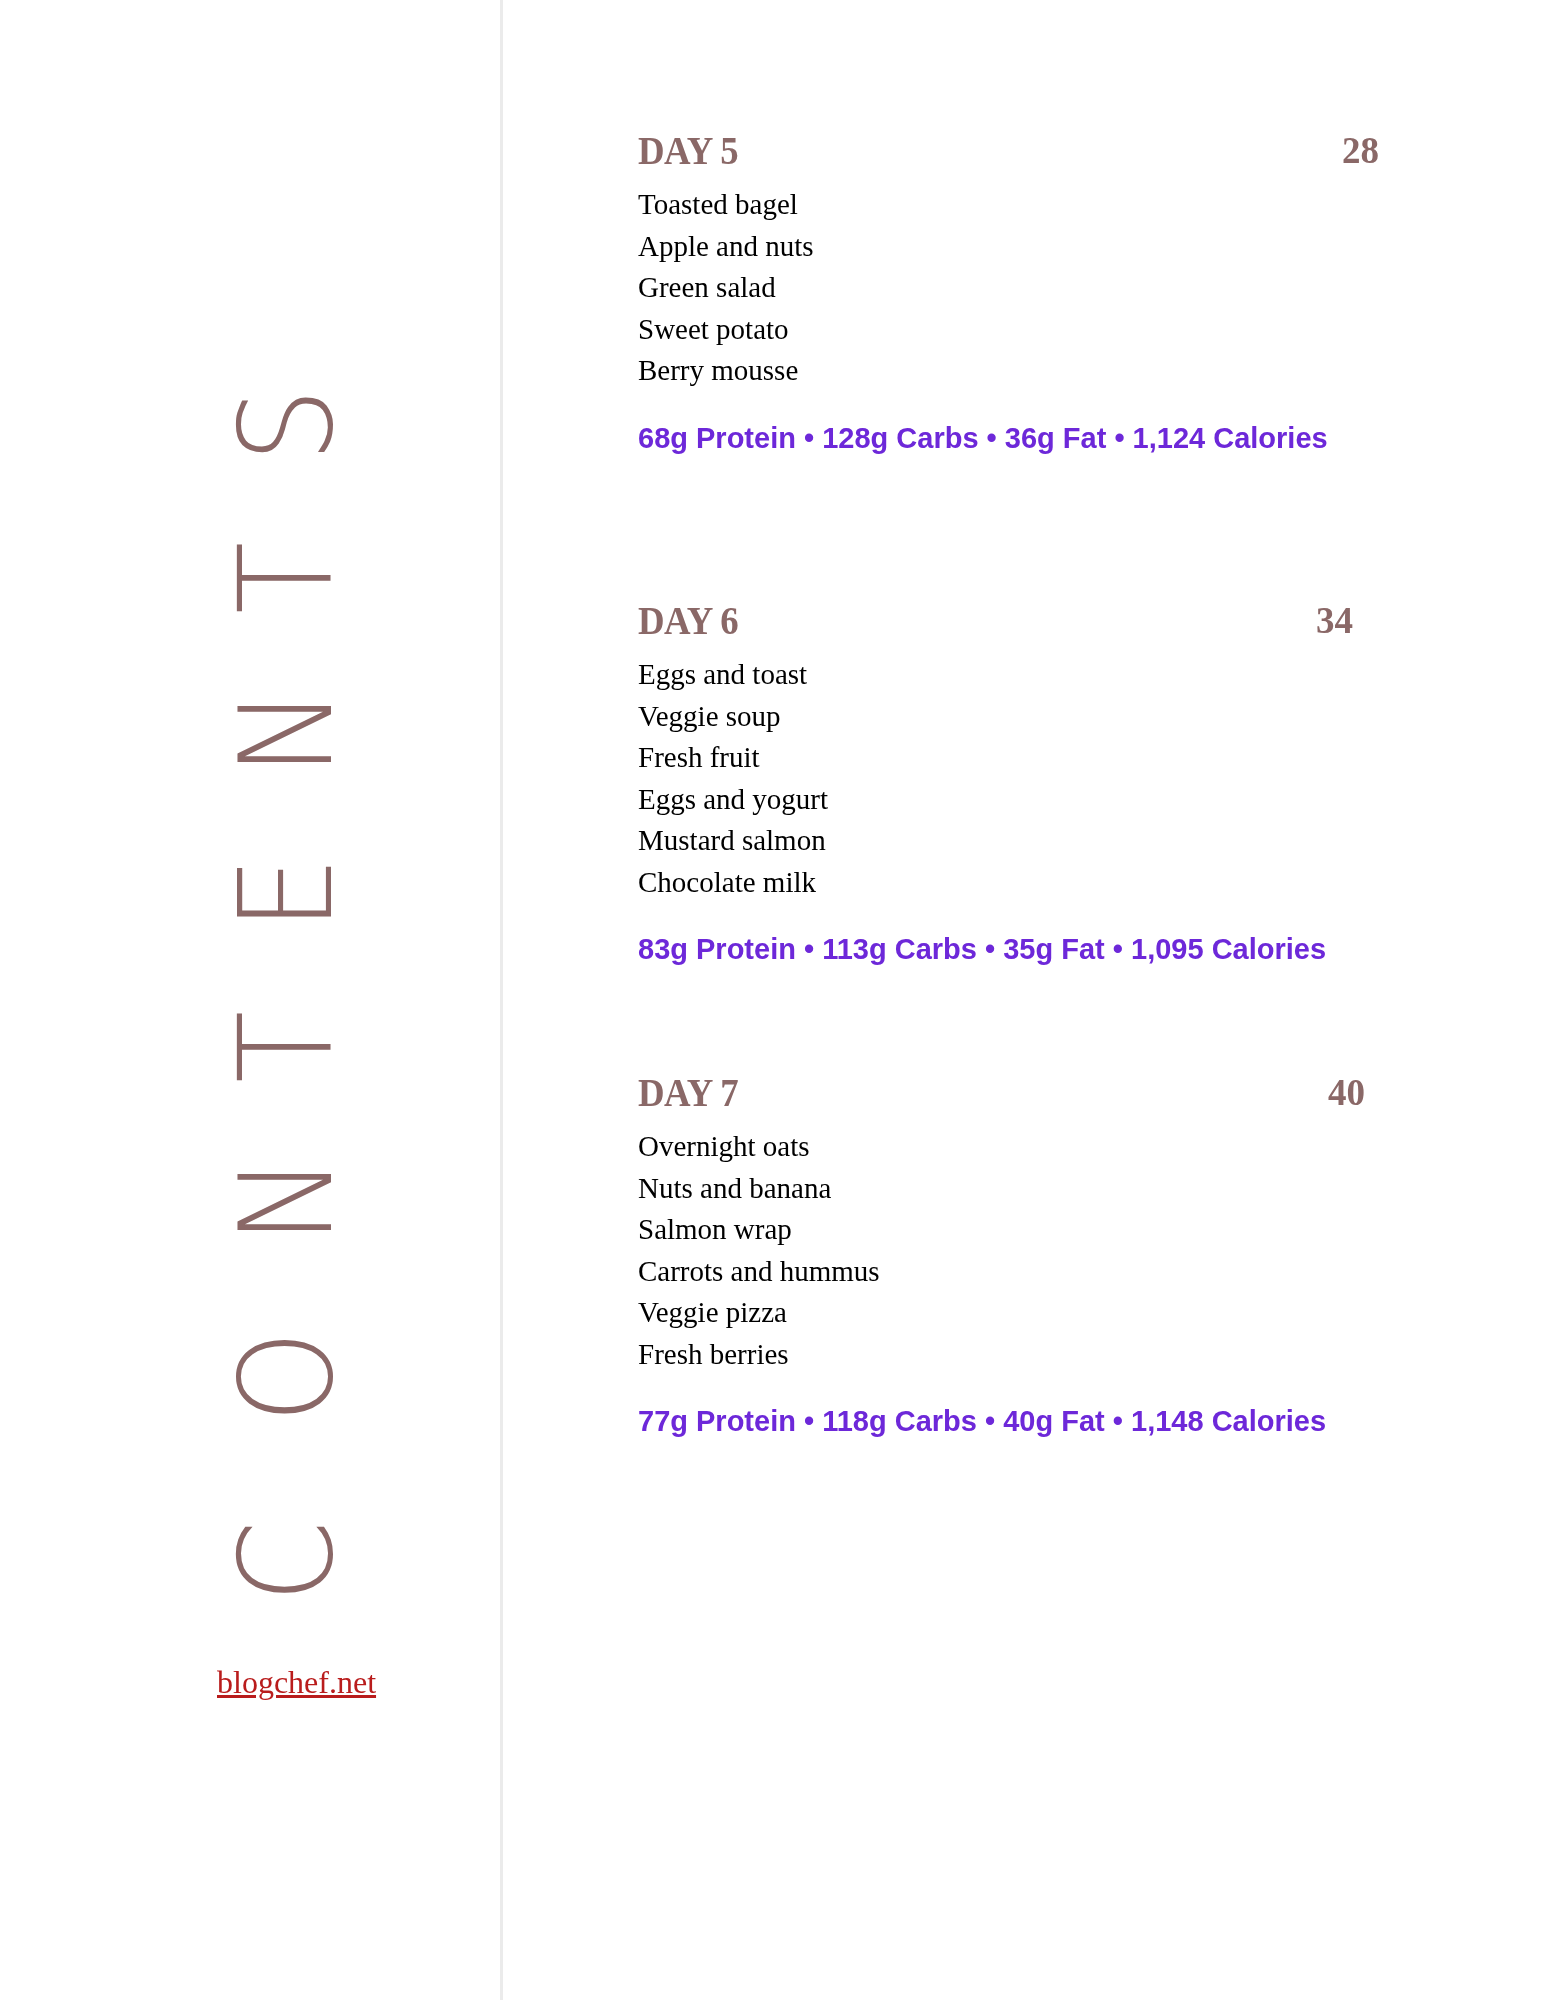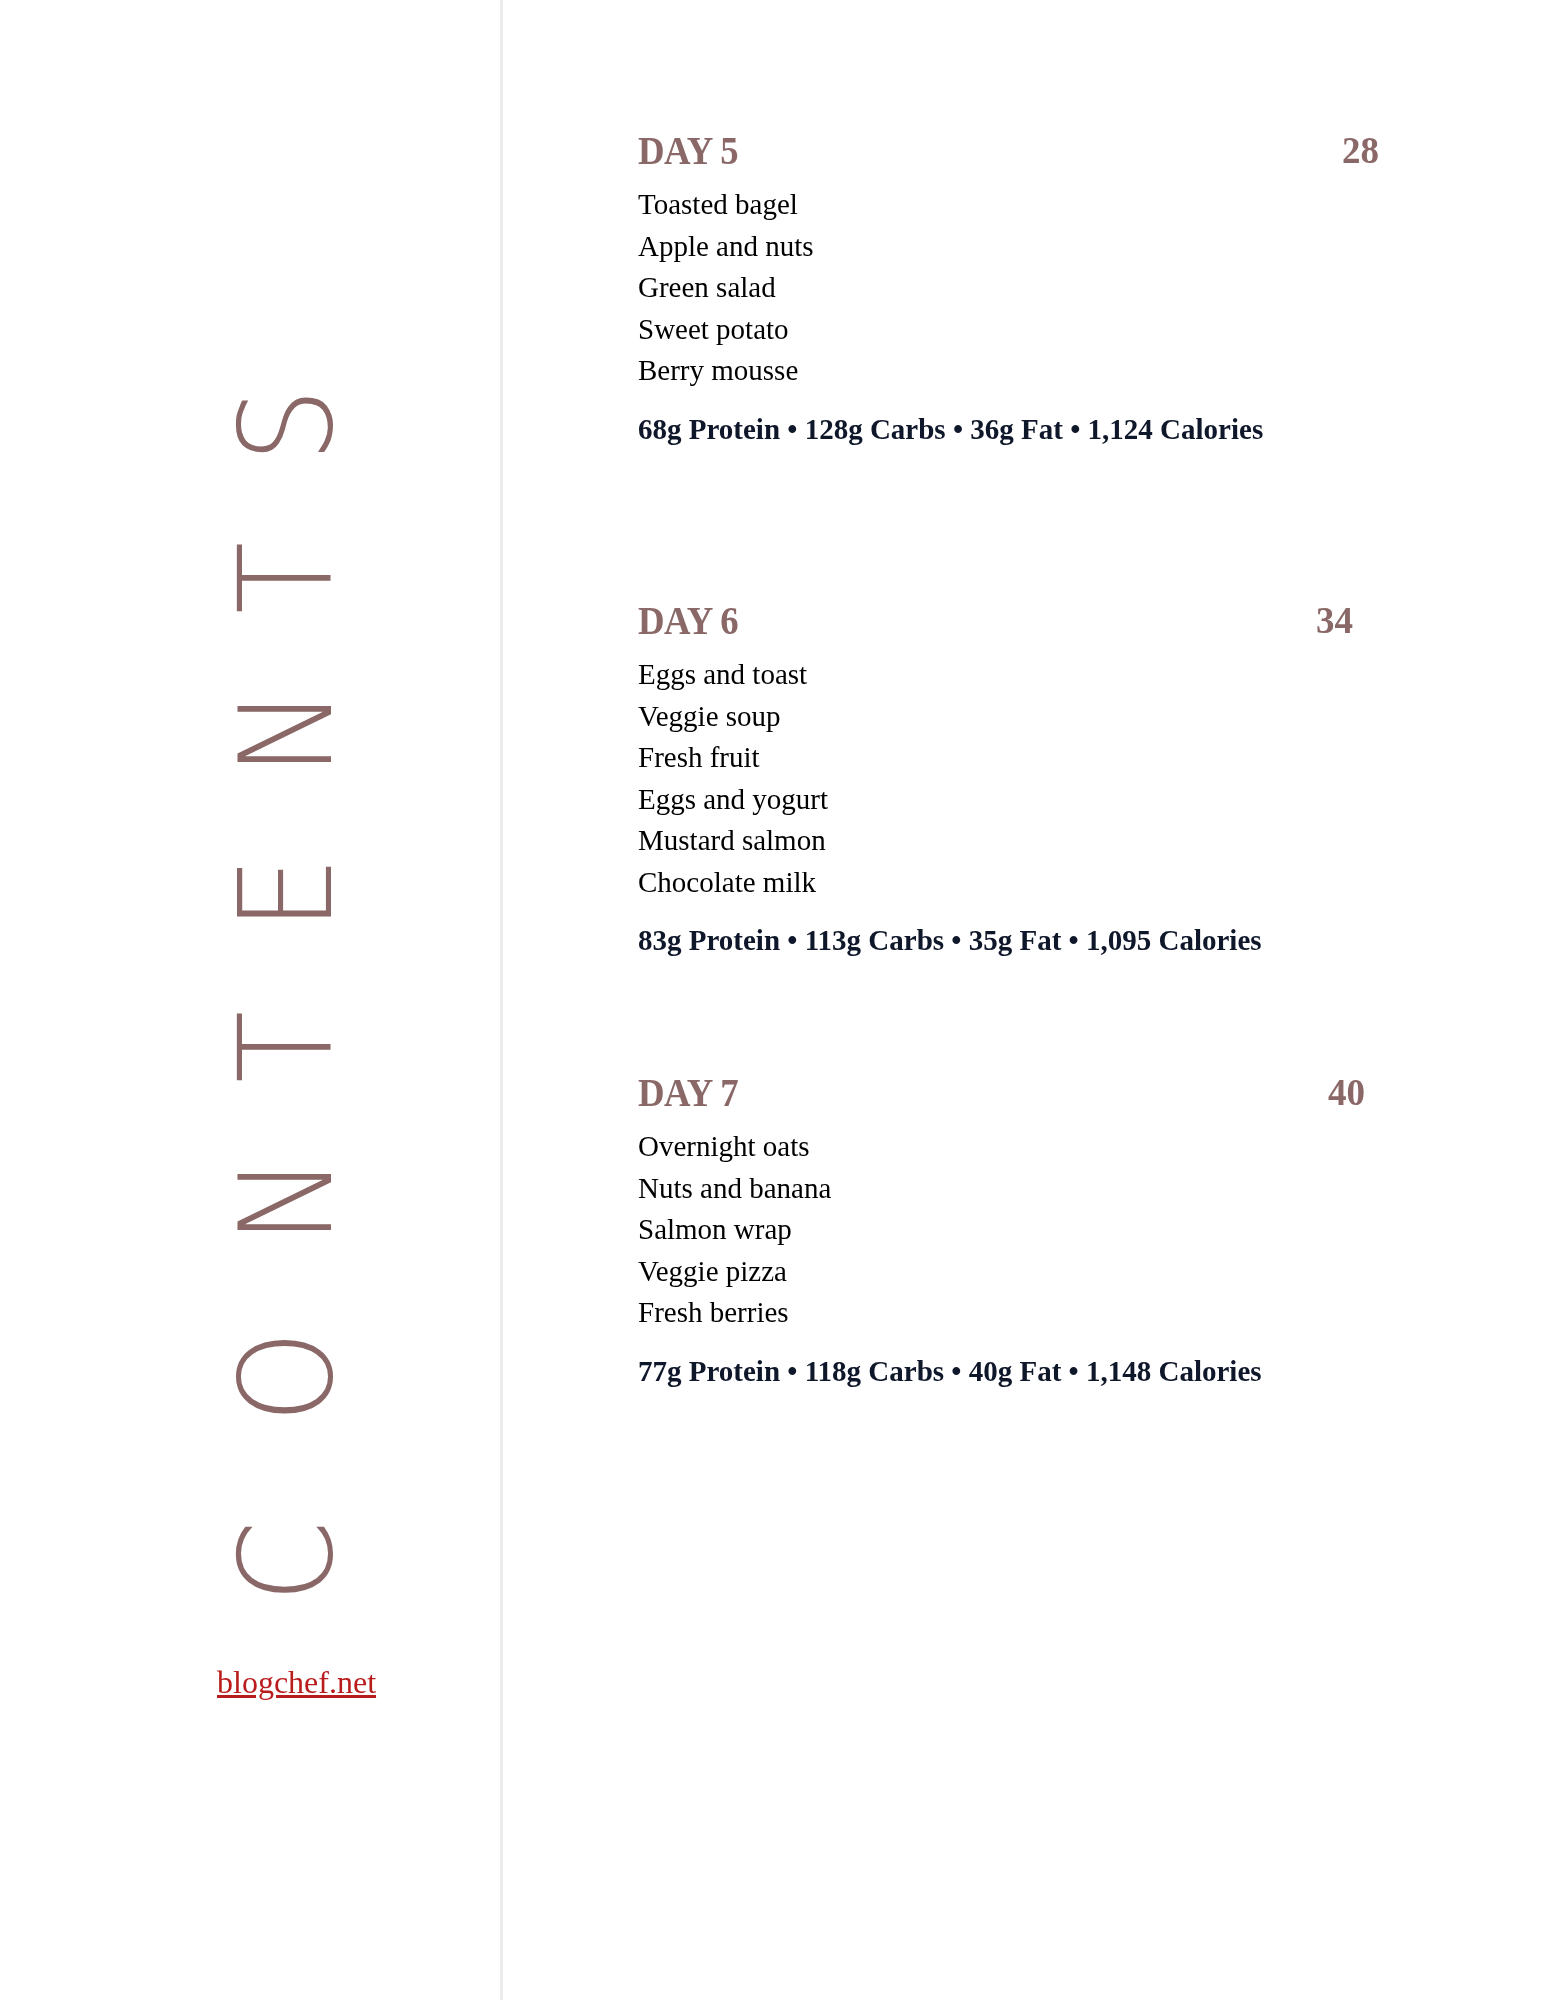--- a/index.html
+++ b/index.html
@@ -113,26 +113,26 @@
     }
     .meal-item {
       font-family: Liberation Serif, serif;
       font-size: 29px;
       line-height: 41.5px;
       height: 41.5px;
       color: #000000;
       white-space: nowrap;
     }
     .macros {
-      margin-top: 17px;
-      font-family: Liberation Serif, serif;
+      margin-top: 26px;
+      font-family: Liberation Sans, sans-serif;
       font-weight: bold;
       font-size: 29px;
       line-height: 40px;
-      color: #0f172a;
+      color: #6d28d9;
       white-space: nowrap;
     }
   </style>
 </head>
 <body>
 
 <div class="sidebar">
   <div class="vertical-title">
     <div class="vletter" style="top:1496px"><span>C</span></div>
     <div class="vletter" style="top:1312px"><span>O</span></div>
@@ -183,19 +183,20 @@
 
   <section class="day-section" style="top:1068px">
     <div class="day-header">
       <div class="day-title">DAY 7</div>
       <div class="page-num" style="left:690px">40</div>
     </div>
     <ul class="meal-list">
       <li class="meal-item">Overnight oats</li>
       <li class="meal-item">Nuts and banana</li>
       <li class="meal-item">Salmon wrap</li>
+      <li class="meal-item">Carrots and hummus</li>
       <li class="meal-item">Veggie pizza</li>
       <li class="meal-item">Fresh berries</li>
     </ul>
     <div class="macros">77g Protein • 118g Carbs • 40g Fat • 1,148 Calories</div>
   </section>
 
 </div>
 
 </body></html>

